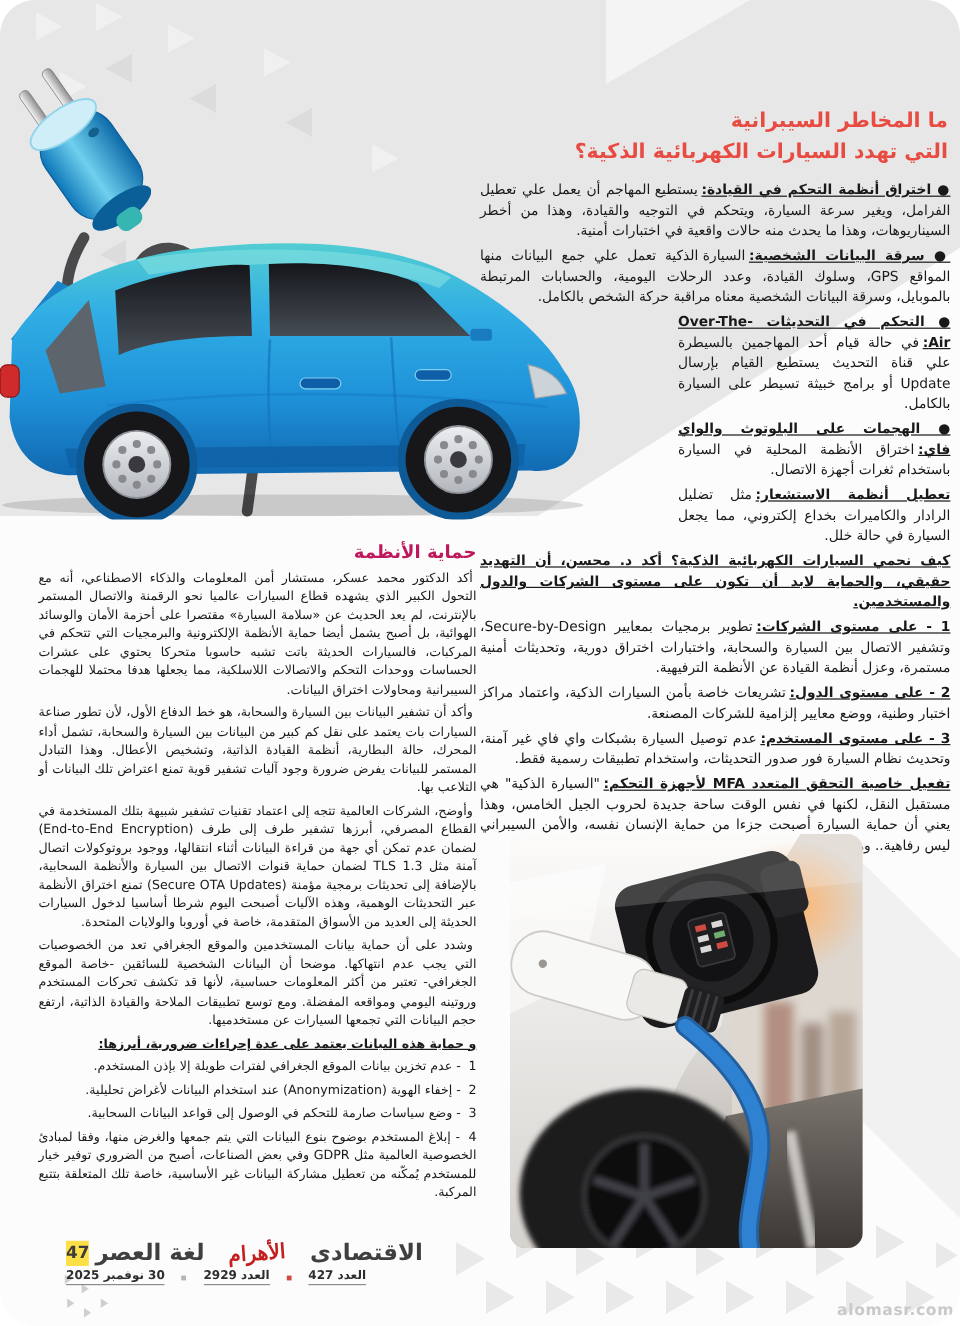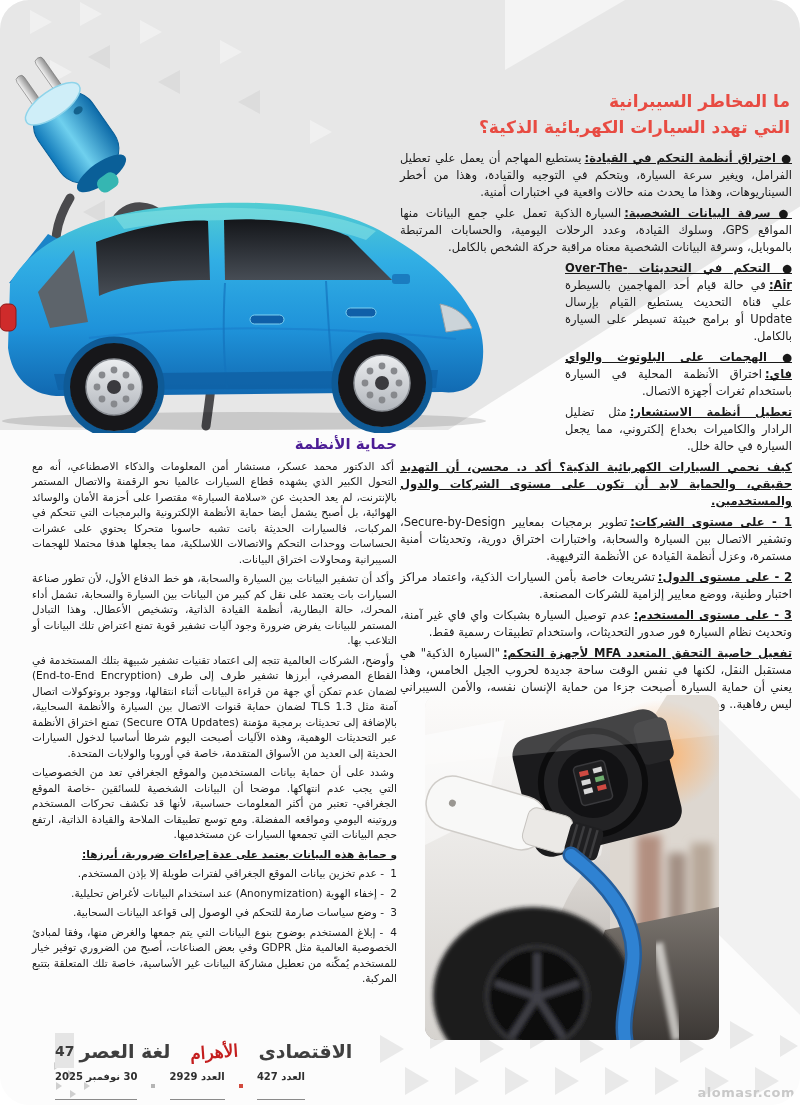--- a/index.html
+++ b/index.html
@@ -29,28 +29,28 @@
   .sec-header{font-weight:bold;font-size:15px;margin:0 0 6px 0;text-align:right;}
 
   
   .plug-svg{position:absolute;left:0px;top:38px;}
   .car-svg{position:absolute;left:-6px;top:188px;}
   .photo{position:absolute;left:425px;top:695px;width:294px;height:345px;border-radius:13px;overflow:hidden;}
 
   
   .footer{position:absolute;left:55px;top:1033px;width:282px;}
   .footer-row1{display:flex;align-items:center;gap:5px;}
-  .pageno{background:#e5e5e5;color:#3c3c3c;font-weight:bold;font-size:14px;width:27px;height:35px;
+  .pageno{background:#fde047;color:#3c3c3c;font-weight:bold;font-size:14px;width:27px;height:21px;
     display:flex;align-items:center;justify-content:center;}
   .logo-row{display:flex;direction:ltr;align-items:flex-end;gap:20px;flex:1;justify-content:space-between;}
   .logo-block{font-weight:bold;font-size:19px;color:#3f3f3f;letter-spacing:-1px;white-space:nowrap;}
   .ahram{color:#c41e1e;font-size:17px;font-weight:bold;font-family:"DejaVu Serif",serif;transform:rotate(-4deg);}
   .issue-row{display:flex;direction:rtl;justify-content:space-between;align-items:center;
     margin:3px 0 0 0;padding-right:32px;font-size:10px;font-weight:bold;color:#2e2e2e;}
-  .issue-item{border-bottom:1px solid #8a8a8a;padding-bottom:17px;white-space:nowrap;}
+  .issue-item{border-bottom:1px solid #8a8a8a;padding-bottom:1px;white-space:nowrap;}
   .sq{width:4px;height:4px;background:#b5b5b5;display:inline-block;}
   .sq.red{background:#d24a3e;}
 
   .watermark{position:absolute;right:5px;bottom:5px;font-size:13px;font-weight:bold;color:#c9c9c9;
     letter-spacing:.5px;}
 </style>
 </head>
 <body>
 
 <div id="page">
@@ -214,21 +214,21 @@
     <p><strong>● الهجمات على البلوتوث والواي فاي:</strong><span>اختراق الأنظمة المحلية في السيارة باستخدام ثغرات أجهزة الاتصال.</span></p>
     <p><strong>تعطيل أنظمة الاستشعار:</strong><span>مثل تضليل الرادار والكاميرات بخداع إلكتروني، مما يجعل السيارة في حالة خلل.</span></p>
     <p><strong>كيف نحمي السيارات الكهربائية الذكية؟ أكد د. محسن، أن التهديد حقيقي، والحماية لابد أن تكون على مستوى الشركات والدول والمستخدمين.</strong><span></span></p>
     <p><strong>1 - على مستوى الشركات:</strong><span>تطوير برمجيات بمعايير Secure-by-Design، وتشفير الاتصال بين السيارة والسحابة، واختبارات اختراق دورية، وتحديثات أمنية مستمرة، وعزل أنظمة القيادة عن الأنظمة الترفيهية.</span></p>
     <p><strong>2 - على مستوى الدول:</strong><span>تشريعات خاصة بأمن السيارات الذكية، واعتماد مراكز اختبار وطنية، ووضع معايير إلزامية للشركات المصنعة.</span></p>
     <p><strong>3 - على مستوى المستخدم:</strong><span>عدم توصيل السيارة بشبكات واي فاي غير آمنة، وتحديث نظام السيارة فور صدور التحديثات، واستخدام تطبيقات رسمية فقط.</span></p>
     <p><strong>تفعيل خاصية التحقق المتعدد MFA لأجهزة التحكم:</strong><span>"السيارة الذكية" هي مستقبل النقل، لكنها في نفس الوقت ساحة جديدة لحروب الجيل الخامس، وهذا يعني أن حماية السيارة أصبحت جزءا من حماية الإنسان نفسه، والأمن السيبراني ليس رفاهية.. وهذه "فرامل رقمية" تحمي حياتنا واقتصادنا.</span></p>
   </div>
 
   <div class="col col-left">
-    <h2 class="sec-header" style="color:#4c1d95;">حماية الأنظمة</h2>
+    <h2 class="sec-header" style="color:#be185d;margin-top:16px;">حماية الأنظمة</h2>
     <p><strong></strong><span>أكد الدكتور محمد عسكر، مستشار أمن المعلومات والذكاء الاصطناعي، أنه مع التحول الكبير الذي يشهده قطاع السيارات عالميا نحو الرقمنة والاتصال المستمر بالإنترنت، لم يعد الحديث عن «سلامة السيارة» مقتصرا على أحزمة الأمان والوسائد الهوائية، بل أصبح يشمل أيضا حماية الأنظمة الإلكترونية والبرمجيات التي تتحكم في المركبات، فالسيارات الحديثة باتت تشبه حاسوبا متحركا يحتوي على عشرات الحساسات ووحدات التحكم والاتصالات اللاسلكية، مما يجعلها هدفا محتملا للهجمات السيبرانية ومحاولات اختراق البيانات.</span></p>
     <p><strong></strong><span>وأكد أن تشفير البيانات بين السيارة والسحابة، هو خط الدفاع الأول، لأن تطور صناعة السيارات بات يعتمد على نقل كم كبير من البيانات بين السيارة والسحابة، تشمل أداء المحرك، حالة البطارية، أنظمة القيادة الذاتية، وتشخيص الأعطال. وهذا التبادل المستمر للبيانات يفرض ضرورة وجود آليات تشفير قوية تمنع اعتراض تلك البيانات أو التلاعب بها.</span></p>
     <p><strong></strong><span>وأوضح، الشركات العالمية تتجه إلى اعتماد تقنيات تشفير شبيهة بتلك المستخدمة في القطاع المصرفي، أبرزها تشفير طرف إلى طرف (End-to-End Encryption) لضمان عدم تمكن أي جهة من قراءة البيانات أثناء انتقالها، ووجود بروتوكولات اتصال آمنة مثل TLS 1.3 لضمان حماية قنوات الاتصال بين السيارة والأنظمة السحابية، بالإضافة إلى تحديثات برمجية مؤمنة (Secure OTA Updates) تمنع اختراق الأنظمة عبر التحديثات الوهمية، وهذه الآليات أصبحت اليوم شرطا أساسيا لدخول السيارات الحديثة إلى العديد من الأسواق المتقدمة، خاصة في أوروبا والولايات المتحدة.</span></p>
     <p><strong></strong><span>وشدد على أن حماية بيانات المستخدمين والموقع الجغرافي تعد من الخصوصيات التي يجب عدم انتهاكها. موضحا أن البيانات الشخصية للسائقين -خاصة الموقع الجغرافي- تعتبر من أكثر المعلومات حساسية، لأنها قد تكشف تحركات المستخدم وروتينه اليومي ومواقعه المفضلة. ومع توسع تطبيقات الملاحة والقيادة الذاتية، ارتفع حجم البيانات التي تجمعها السيارات عن مستخدميها.</span></p>
     <p><strong>و حماية هذه البيانات يعتمد على عدة إجراءات ضرورية، أبرزها:</strong><span></span></p>
     <p><strong></strong><span>1 - عدم تخزين بيانات الموقع الجغرافي لفترات طويلة إلا بإذن المستخدم.</span></p>
     <p><strong></strong><span>2 - إخفاء الهوية (Anonymization) عند استخدام البيانات لأغراض تحليلية.</span></p>
     <p><strong></strong><span>3 - وضع سياسات صارمة للتحكم في الوصول إلى قواعد البيانات السحابية.</span></p>
     <p><strong></strong><span>4 - إبلاغ المستخدم بوضوح بنوع البيانات التي يتم جمعها والغرض منها، وفقا لمبادئ الخصوصية العالمية مثل GDPR وفي بعض الصناعات، أصبح من الضروري توفير خيار للمستخدم يُمكّنه من تعطيل مشاركة البيانات غير الأساسية، خاصة تلك المتعلقة بتتبع المركبة.</span></p>
   </div>

